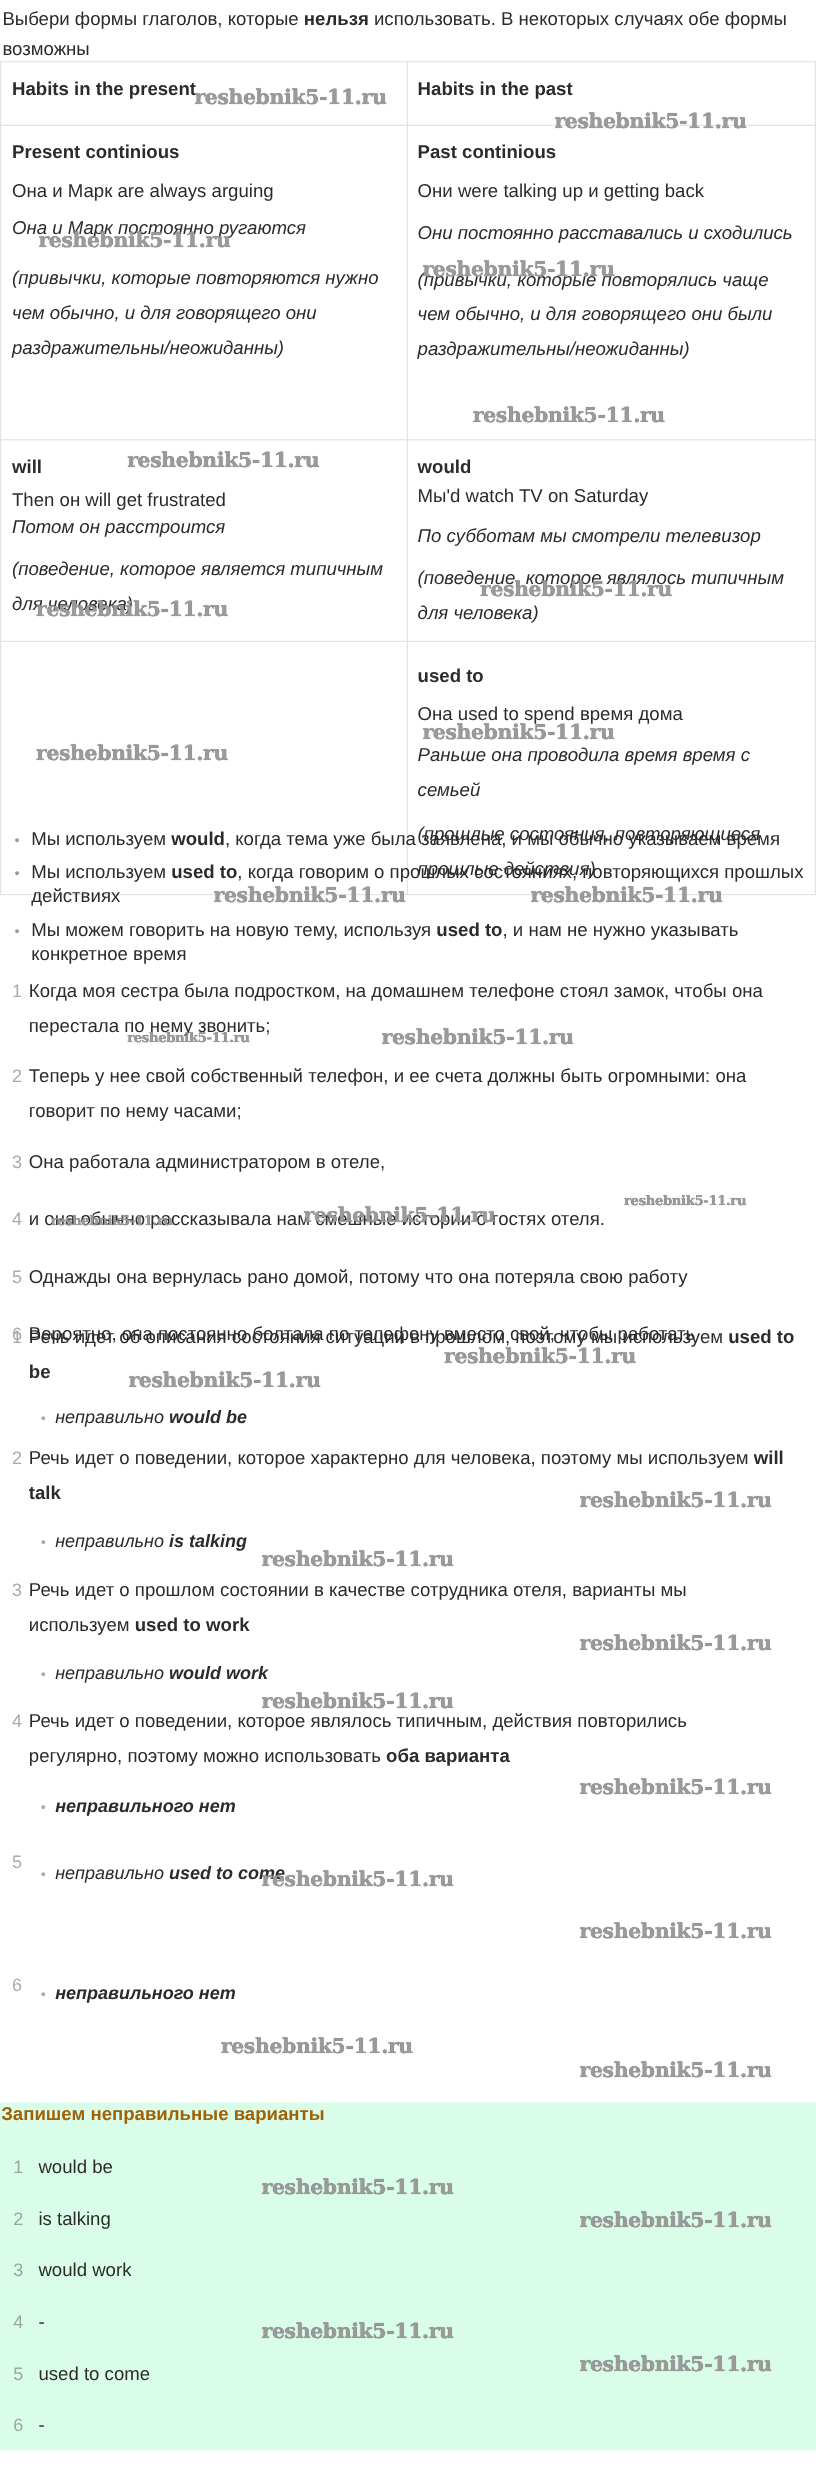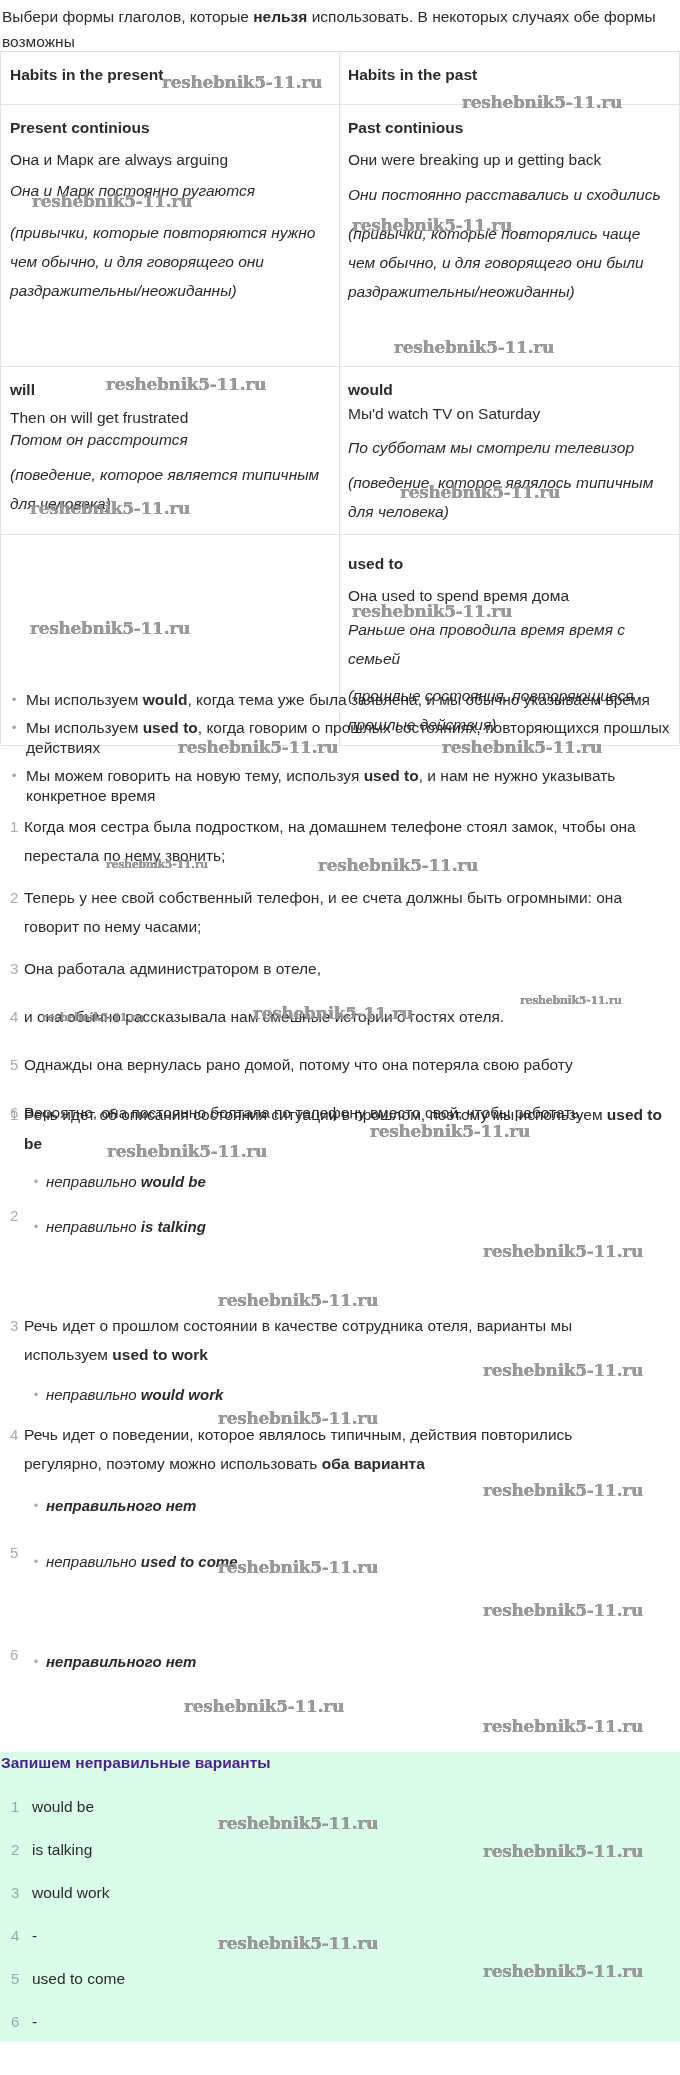--- a/index.html
+++ b/index.html
@@ -39,21 +39,21 @@
   .eitem { position: relative; padding-left: 24px; font-size: 15.5px; }
   .eitem .num { position: absolute; left: 10px; top: 0; color: #aaaaaa; font-size: 15px; line-height: 29px; }
   .eitem .txt { line-height: 29px; }
   .eitem .sub { position: relative; padding-left: 22px; margin-top: 10px; font-style: italic; font-size: 15px; line-height: 20px; }
   .eitem .sub::before { content: "•"; position: absolute; left: 10px; color: #aaa; font-style: normal; font-size: 12px; }
   .eitem b { font-weight: bold; }
 
   .answer-box {
     position: absolute; left: 0; top: 1752px; width: 680px; height: 290px; background: #d9fde9;
   }
-  .answer-title { position: absolute; left: 1px; top: 2px; font-weight: bold; font-size: 15.5px; color: #4c1d95; }
+  .answer-title { position: absolute; left: 1px; top: 2px; font-weight: bold; font-size: 15.5px; color: #a16207; }
   .answer-item { position: absolute; left: 0; font-size: 15.5px; }
   .answer-item .num { position: absolute; left: 11px; color: #9aa99f; font-size: 15px; }
   .answer-item .val { position: absolute; left: 32px; white-space: nowrap; color: #2b2b2b; }
 
   .wm {
     position: absolute; font-family: "DejaVu Serif", serif; font-weight: bold; color: #9a9a9a;
     font-size: 17px; letter-spacing: -0.3px; white-space: nowrap; pointer-events: none;
     text-shadow: 0 0 0.6px #555;
   }
   .wm.small { font-size: 11px; }
@@ -77,21 +77,21 @@
   </tr>
   <tr style="height:262px">
     <td>
       <div class="cell-head">Present continious</div>
       <div class="cell-ex">Она и Марк are always arguing</div>
       <div class="cell-tr" style="margin-bottom:4px">Она и Марк постоянно ругаются</div>
       <div class="cell-note" style="margin-top:16px">(привычки, которые повторяются нужно чем обычно, и для говорящего они раздражительны/неожиданны)</div>
     </td>
     <td class="col2">
       <div class="cell-head">Past continious</div>
-      <div class="cell-ex">Они were breaking up и getting back</div>
+      <div class="cell-ex">Они were talking up и getting back</div>
       <div class="cell-tr tall" style="margin-bottom:4px">Они постоянно расставались и сходились</div>
       <div class="cell-note" style="margin-top:10px">(привычки, которые повторялись чаще чем обычно, и для говорящего они были раздражительны/неожиданны)</div>
     </td>
   </tr>
   <tr style="height:168px">
     <td>
       <div class="cell-head" style="margin-bottom:6px">will</div>
       <div class="cell-ex" style="margin-bottom:0">Then он will get frustrated</div>
       <div class="cell-tr">Потом он расстроится</div>
       <div class="cell-note">(поведение, которое является типичным для человека)</div>
@@ -131,20 +131,21 @@
 </div>
 
 <div class="explain">
   <div class="eitem" style="position:absolute;top:1100px;width:654px">
     <span class="num">1</span>
     <div class="txt"><span>Речь идет об описания состояния ситуации в прошлом, поэтому мы используем </span><b>used to be</b></div>
     <div class="sub" style="margin-top:14px"><span>неправильно </span><b>would be</b></div>
   </div>
   <div class="eitem" style="position:absolute;top:1201px;width:654px">
     <span class="num">2</span>
+    <div class="txt"><span>Речь идет о поведении, которое характерно для человека, поэтому мы используем </span><b>will talk</b></div>
     <div class="sub" style="margin-top:16px"><span>неправильно </span><b>is talking</b></div>
   </div>
   <div class="eitem" style="position:absolute;top:1311px;width:630px">
     <span class="num">3</span>
     <div class="txt"><span>Речь идет о прошлом состоянии в качестве сотрудника отеля, варианты мы используем </span><b>used to work</b></div>
     <div class="sub" style="margin-top:16px"><span>неправильно </span><b>would work</b></div>
   </div>
   <div class="eitem" style="position:absolute;top:1420px;width:630px">
     <span class="num">4</span>
     <div class="txt"><span>Речь идет о поведении, которое являлось типичным, действия повторились регулярно, поэтому можно использовать </span><b>оба варианта</b></div>

